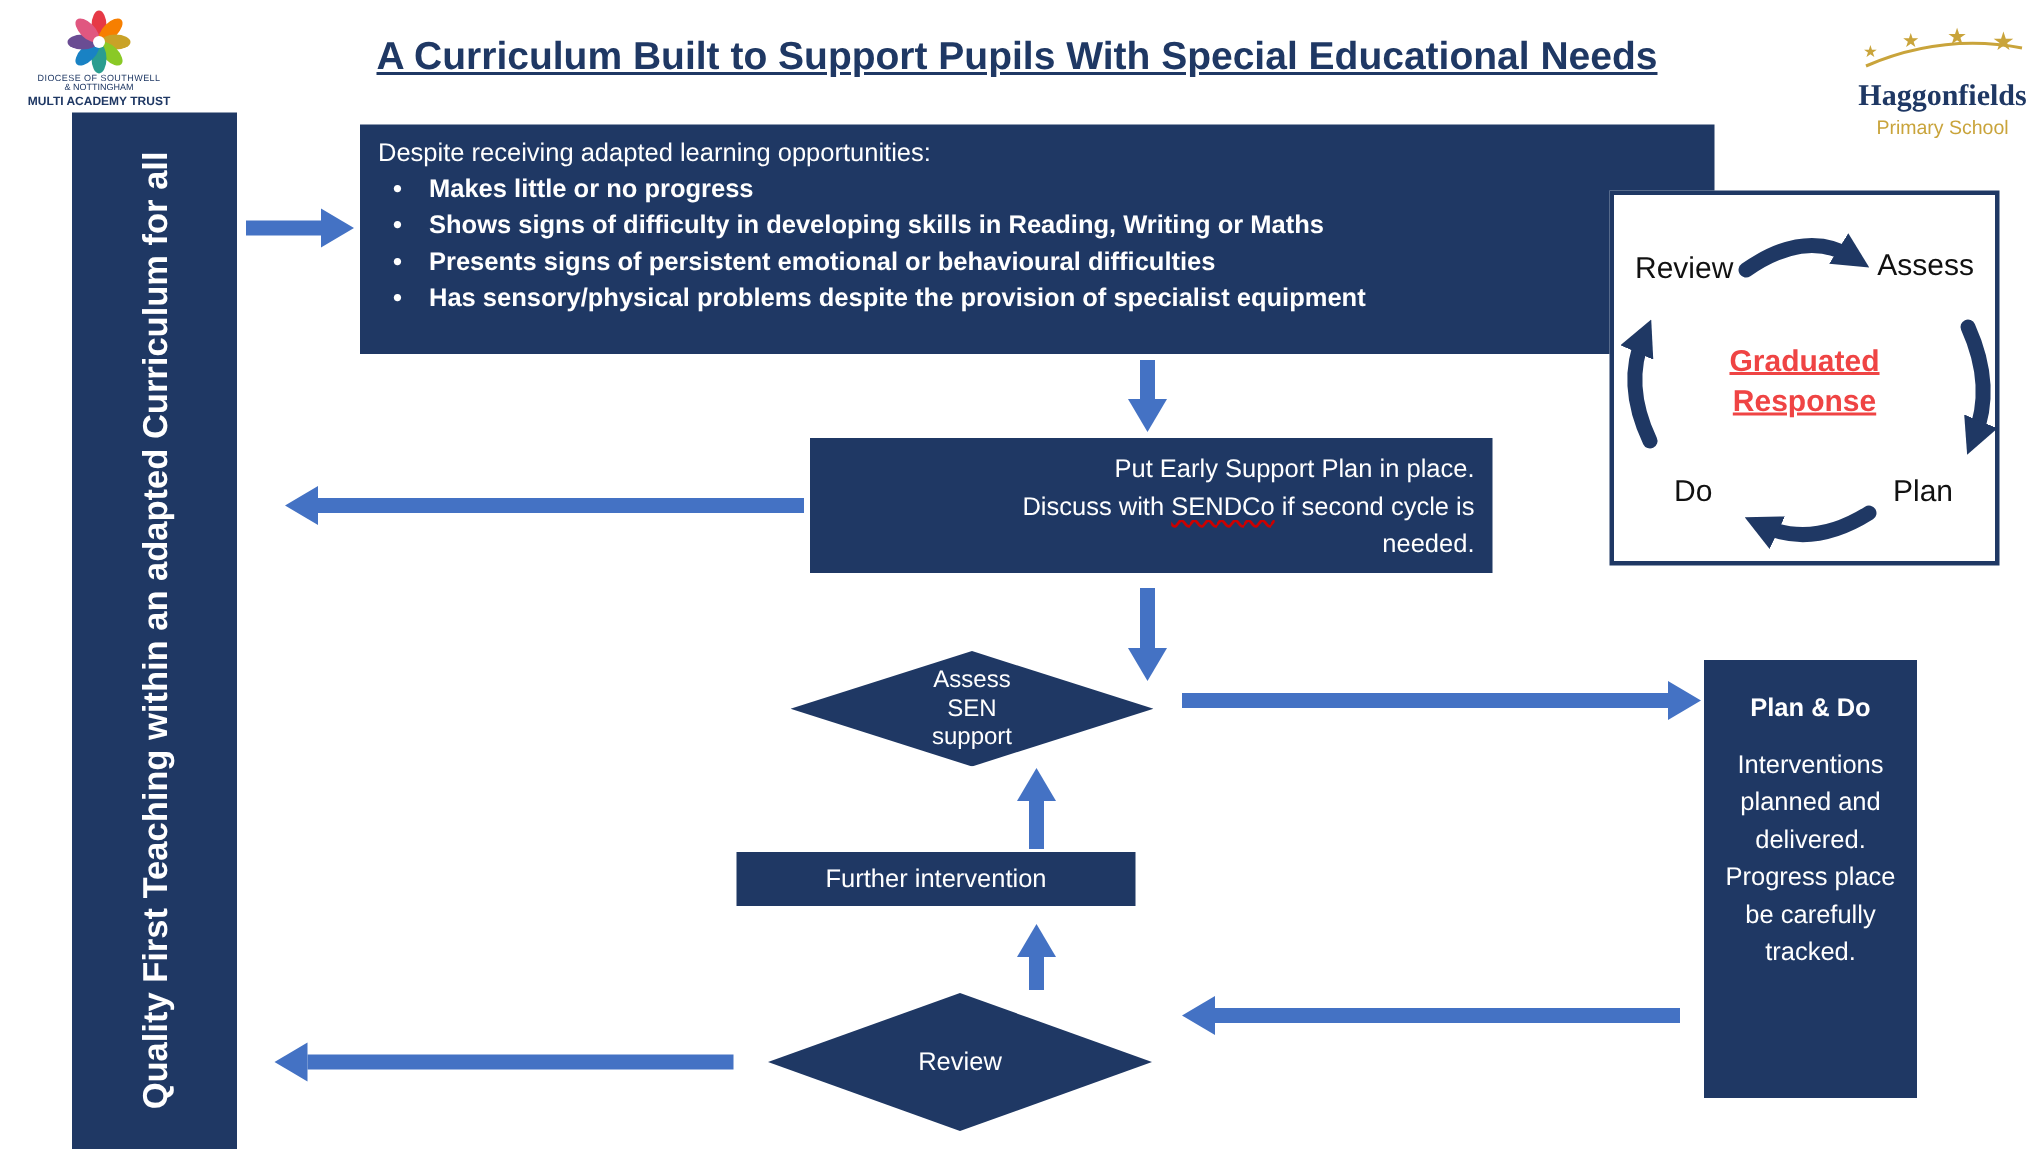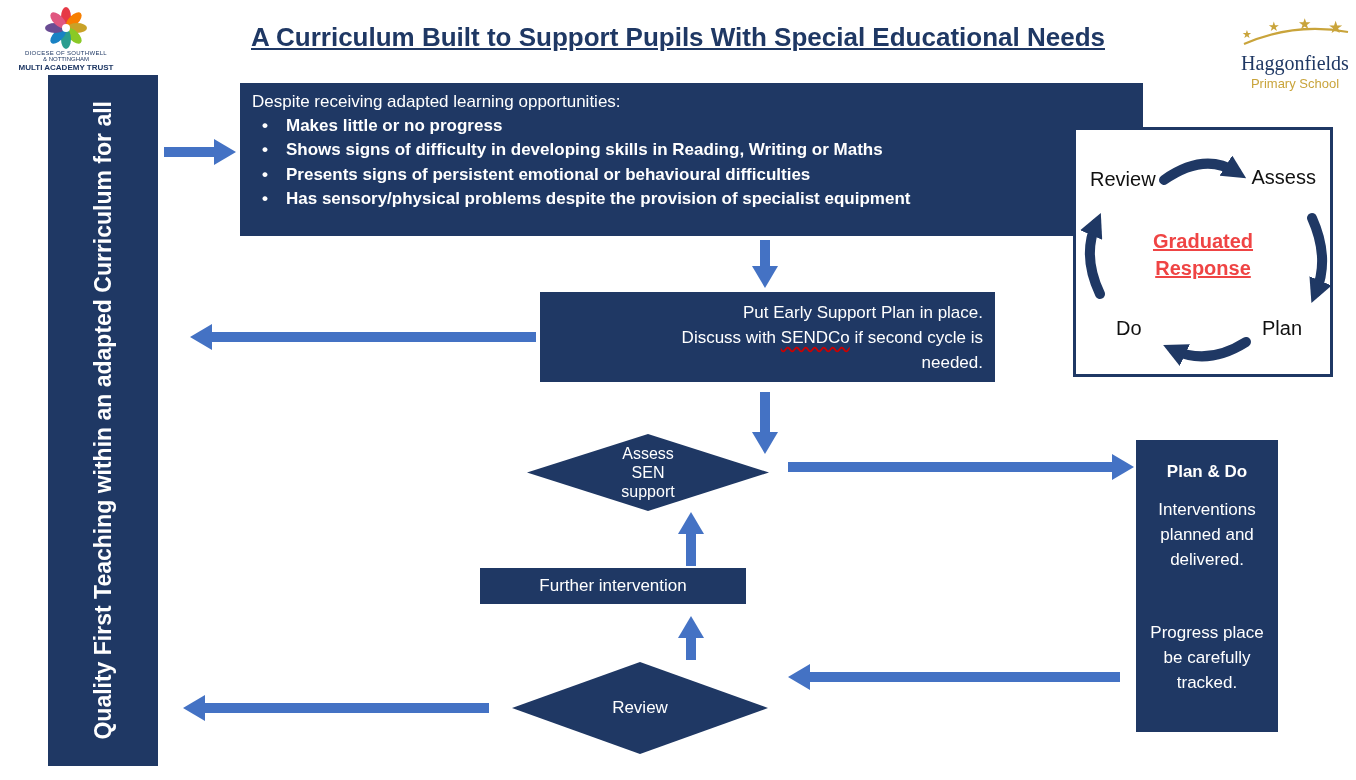--- a/index.html
+++ b/index.html
@@ -10,21 +10,21 @@
            font-size: 26px; font-weight: bold; color: #1F3864; text-decoration: underline; }
 
   
   .trust-logo { position: absolute; left: 6px; top: 6px; width: 120px; text-align: center; }
   .trust-logo .pin { display: block; margin: 0 auto; }
   .trust-logo .t1 { font-size: 6px; color: #1F3864; letter-spacing: 0.3px; }
   .trust-logo .t2 { font-size: 6px; color: #1F3864; }
   .trust-logo .t3 { font-size: 8px; font-weight: bold; color: #1F3864; margin-top: 1px; }
 
   .school-logo { position: absolute; left: 1236px; top: 18px; width: 118px; text-align: center; }
-  .school-logo .name { font-family: "Liberation Serif", serif; font-size: 20px; font-weight: normal; color: #1F3864; }
+  .school-logo .name { font-family: "Liberation Serif", serif; font-size: 20px; font-weight: bold; color: #1F3864; }
   .school-logo .sub { font-size: 13px; color: #C9A43B; margin-top: 1px; }
 
   
   .sidebar { position: absolute; left: 48px; top: 75px; width: 110px; height: 691px;
              background: #1F3864; display: flex; align-items: center; justify-content: center; }
   .sidebar-text { writing-mode: vertical-rl; transform: rotate(180deg); text-align: center;
                   color: #fff; font-weight: bold; font-size: 23px; line-height: 1.6; max-height: 676px; }
 
   
   .navybox { position: absolute; background: #1F3864; color: #fff; font-size: 17px; }
@@ -33,24 +33,24 @@
   .criteria .head { line-height: 24px; }
   .criteria ul { list-style: none; font-weight: bold; }
   .criteria li { position: relative; padding-left: 34px; line-height: 24.4px; }
   .criteria li::before { content: "\2022"; position: absolute; left: 10px; }
 
   .early { left: 540px; top: 292px; width: 455px; height: 90px; padding: 8px 12px; line-height: 25px; text-align: right; }
   .sendco { text-decoration: underline wavy #cc0000; text-underline-offset: 3px; }
 
   .plando { left: 1136px; top: 440px; width: 142px; height: 292px; padding: 22px 9px 0 9px; text-align: center; }
   .plando .head { font-weight: bold; margin-bottom: 15px; }
-  .plando .p1 { line-height: 25px; margin-bottom: 48px; }
+  .plando .p1 { line-height: 25px; }
   .plando .p2 { line-height: 25px; }
 
-  .further { left: 480px; top: 568px; width: 266px; height: 36px; display: flex;
+  .further { left: 491px; top: 568px; width: 266px; height: 36px; display: flex;
              align-items: center; justify-content: center; }
 
   .diamond { position: absolute; background: #1F3864; color: #fff;
              clip-path: polygon(50% 0, 100% 50%, 50% 100%, 0 50%);
              display: flex; align-items: center; justify-content: center; text-align: center; }
   .d-assess { left: 527px; top: 434px; width: 242px; height: 77px; font-size: 16px; line-height: 19px; }
   .d-review { left: 512px; top: 662px; width: 256px; height: 92px; font-size: 17px; }
 
   
   .arrow { position: absolute; display: flex; }

